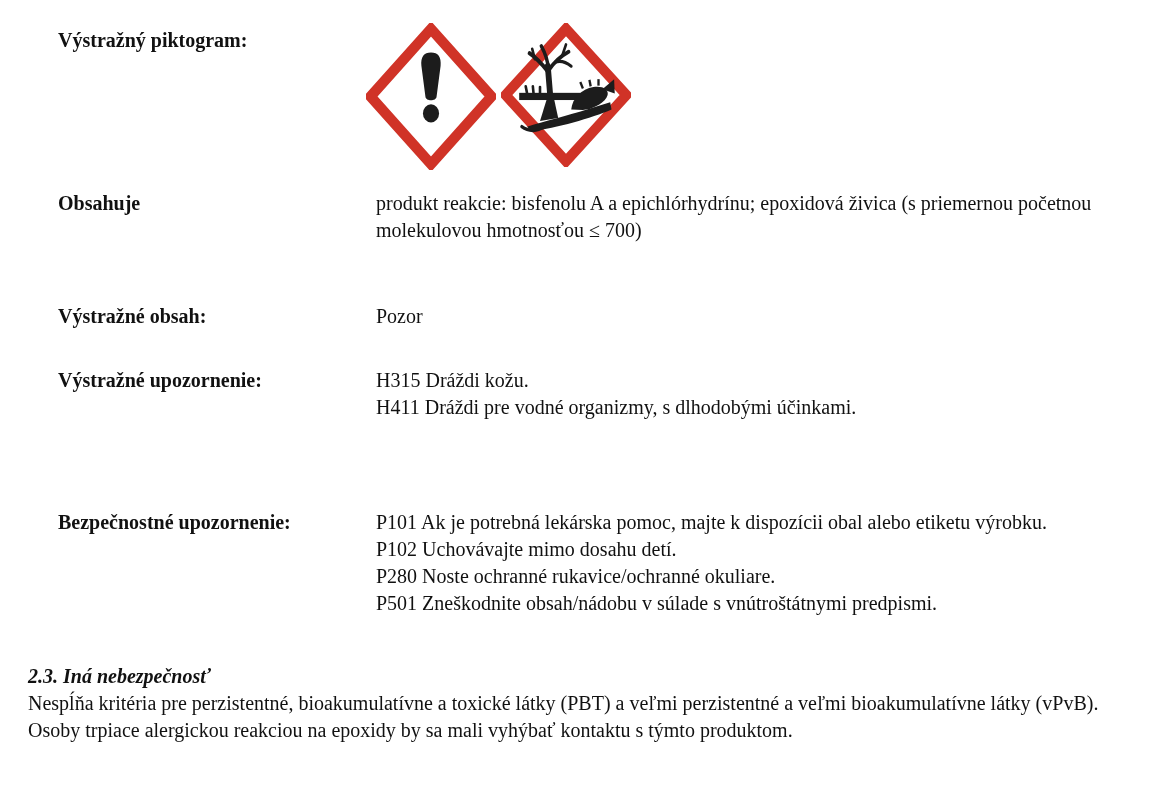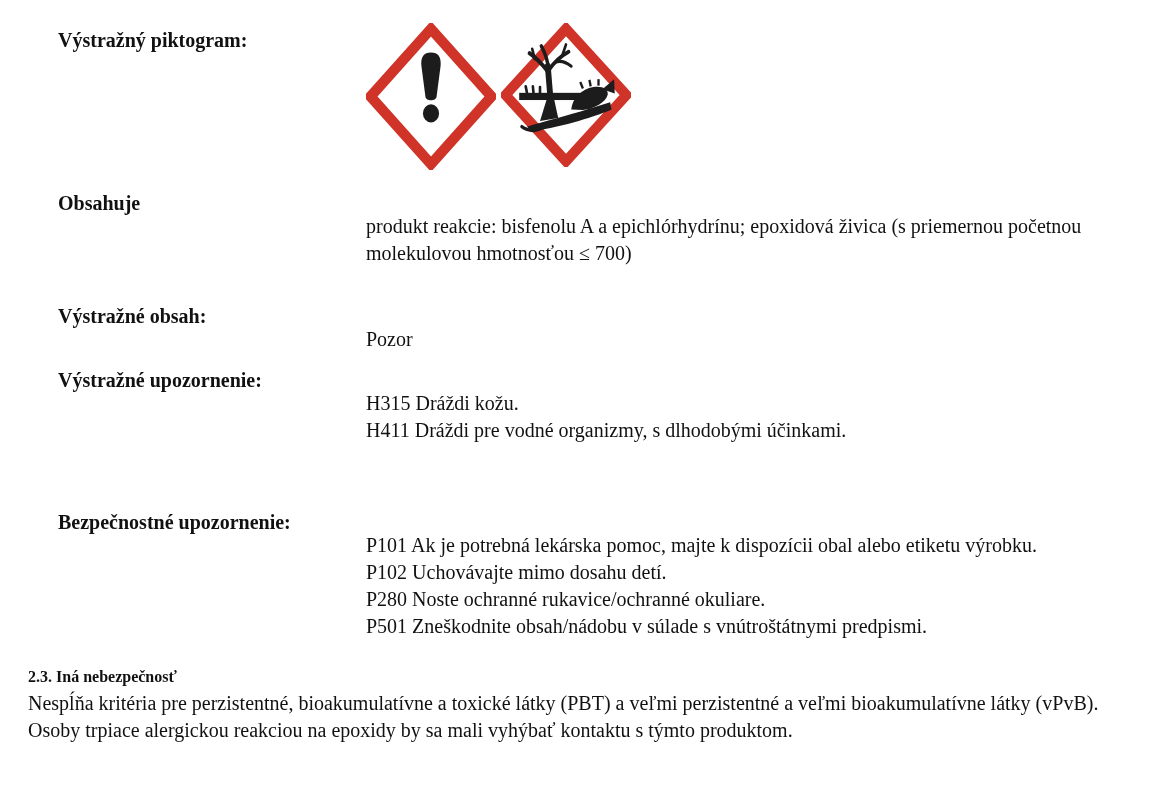--- a/index.html
+++ b/index.html
@@ -19,43 +19,43 @@
   .lbl {
     position: absolute;
     left: 58px;
     top: 0;
     width: 296px;
     font-weight: bold;
     white-space: nowrap;
   }
   .val {
     position: absolute;
-    left: 366px;
+    left: 376px;
     top: 0;
     width: 778px;
-    margin-top: 23px;
   }
   .pictos {
     position: absolute;
     left: 366px;
     top: 23px;
     display: flex;
     gap: 5px;
   }
   .picto { display: block; }
   .bottom {
     position: absolute;
     left: 28px;
     top: 663px;
     width: 1116px;
   }
   .bottom h3 {
-    font-size: 16px;
+    font-size: 20px;
     font-weight: bold;
     line-height: 27px;
+    font-style: italic;
   }
   .bottom p { line-height: 27px; }
 </style>
 </head>
 <body>
 
 <div class="page">
 
   <div class="row" style="top:27px">
     <div class="lbl">Výstražný piktogram:</div>

